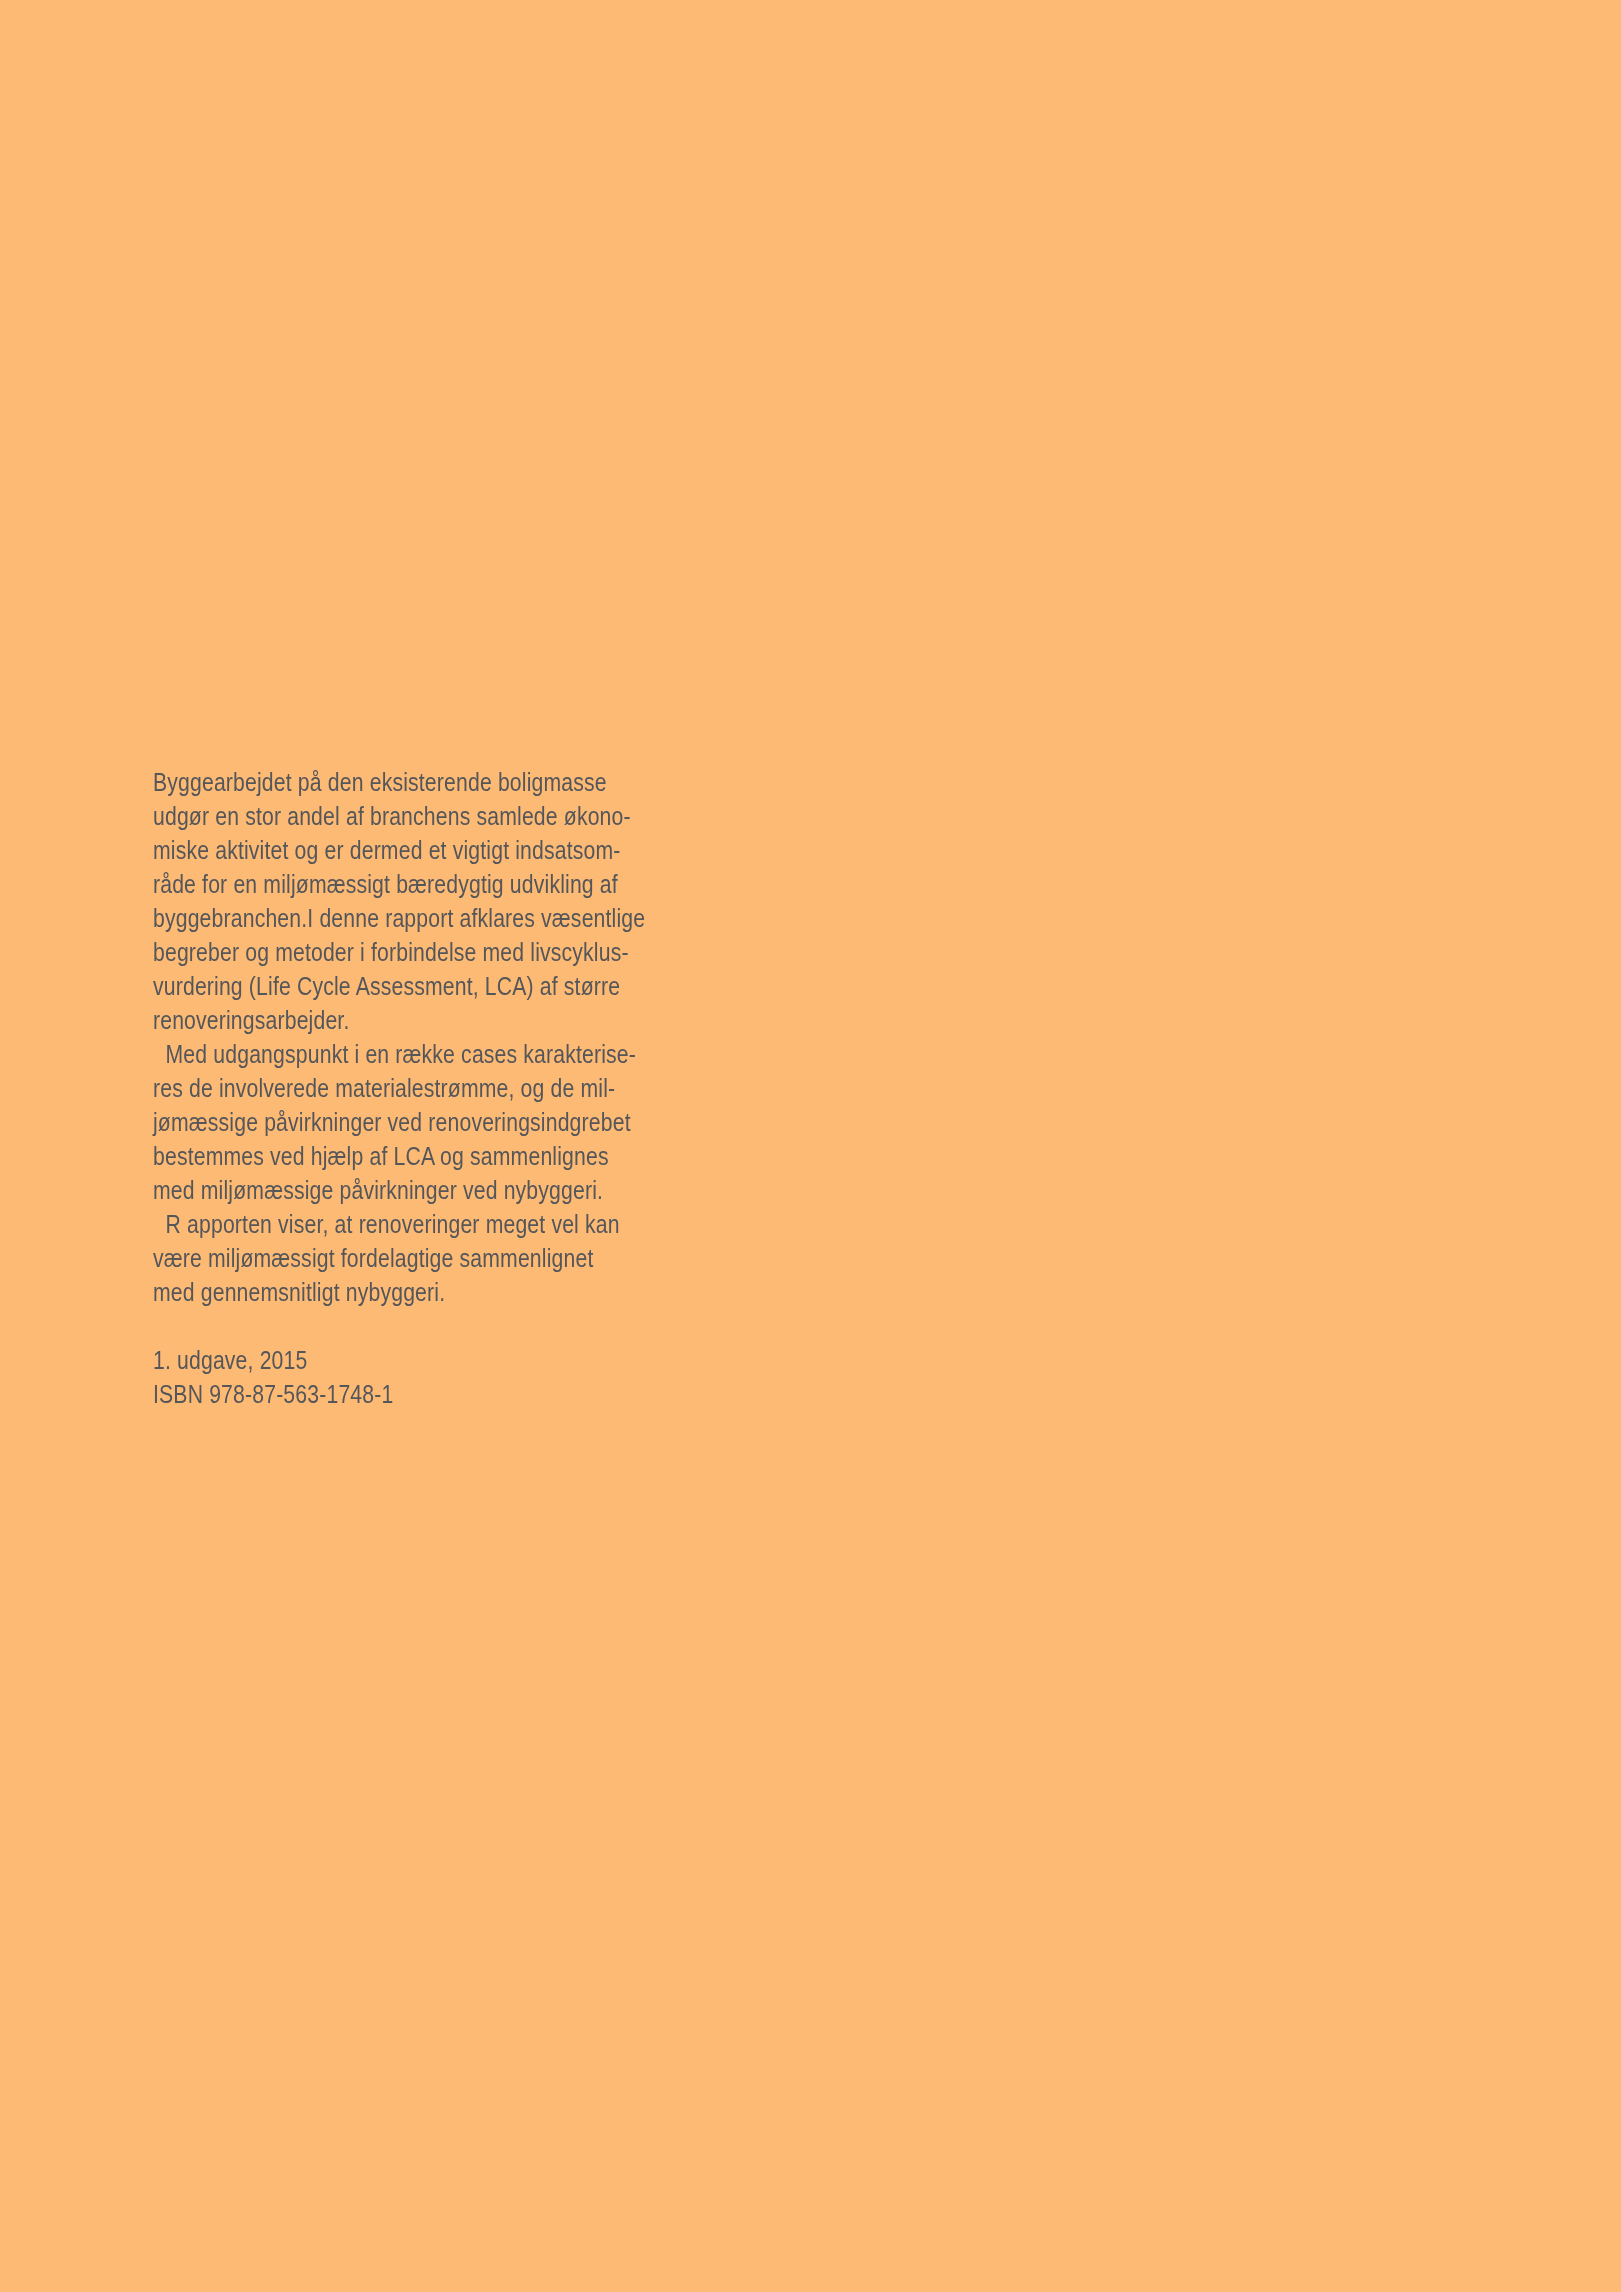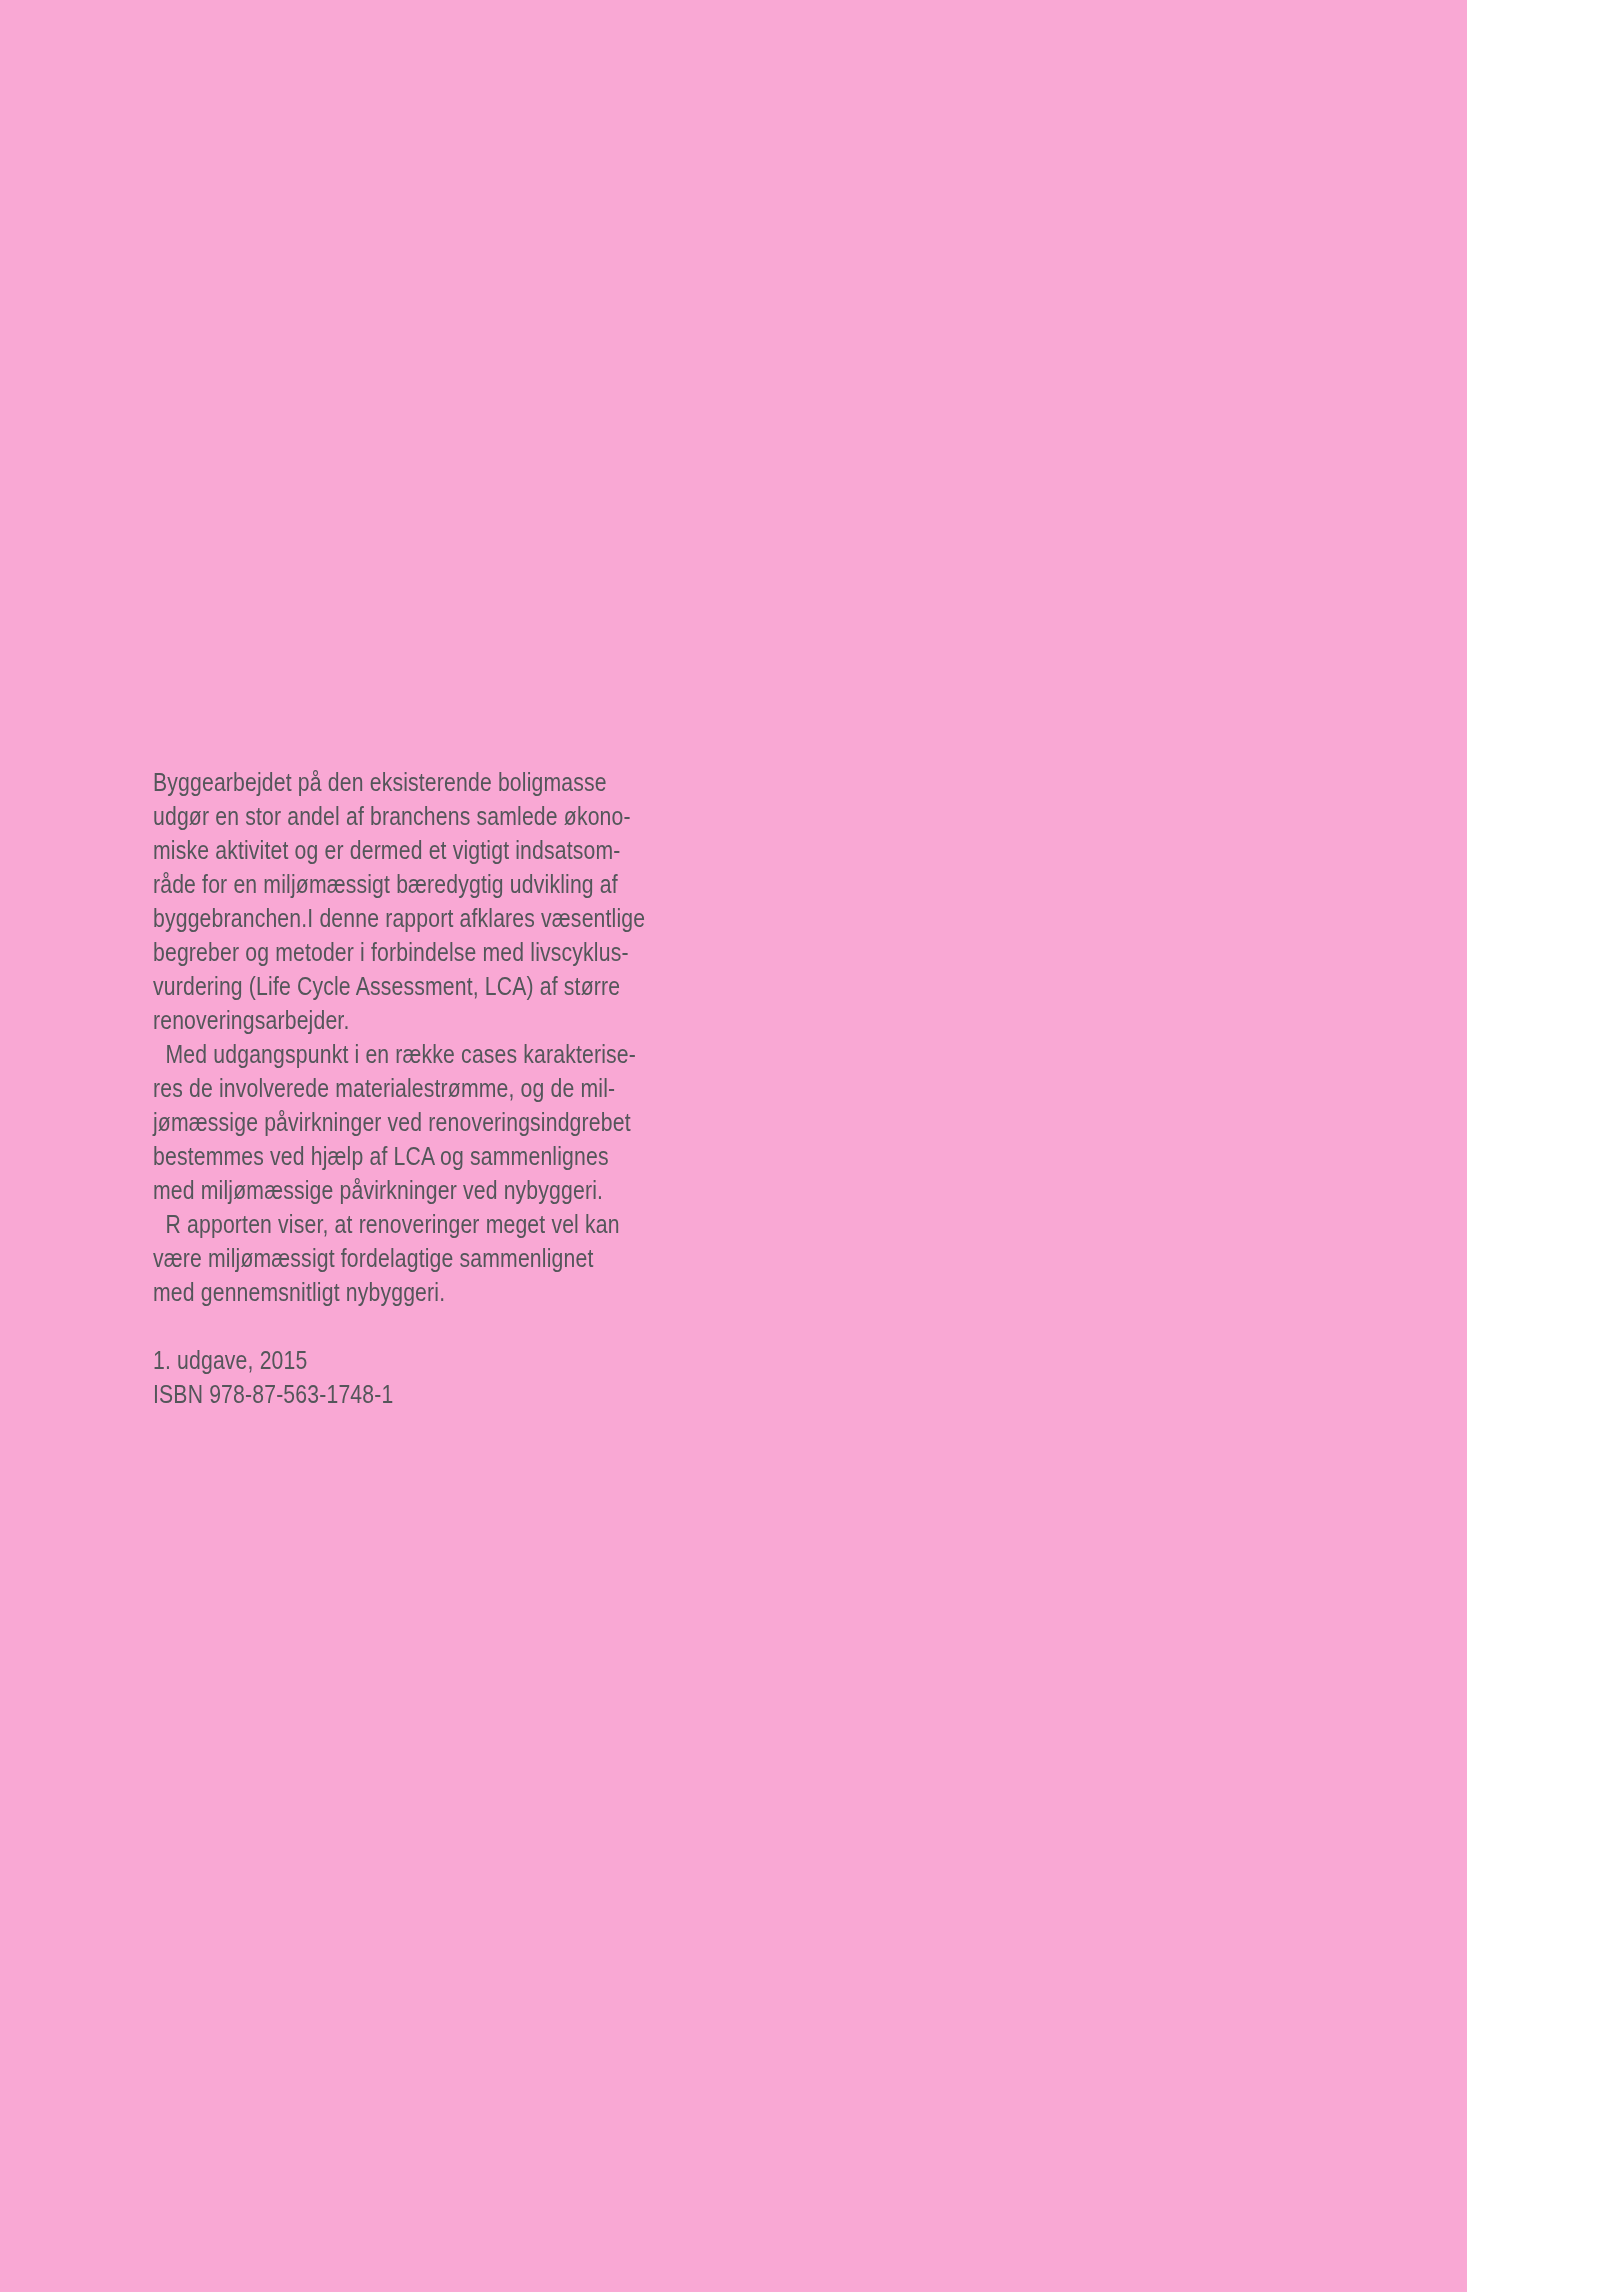--- a/index.html
+++ b/index.html
@@ -8,23 +8,23 @@
   }
   body {
     width: 1621px;
     height: 2293px;
     background: #ffffff;
     font-family: "Liberation Sans", sans-serif;
     overflow: hidden;
   }
   .page {
     position: relative;
-    width: 1467px;
+    width: 1621px;
     height: 2293px;
-    background: #f9a8d4;
+    background: #fdba74;
   }
   
   .text-block {
     position: absolute;
     left: 153px;
     top: 765px;
     transform: scaleX(0.8);
     transform-origin: 0 0;
     font-size: 26.5px;
     line-height: 34px;

